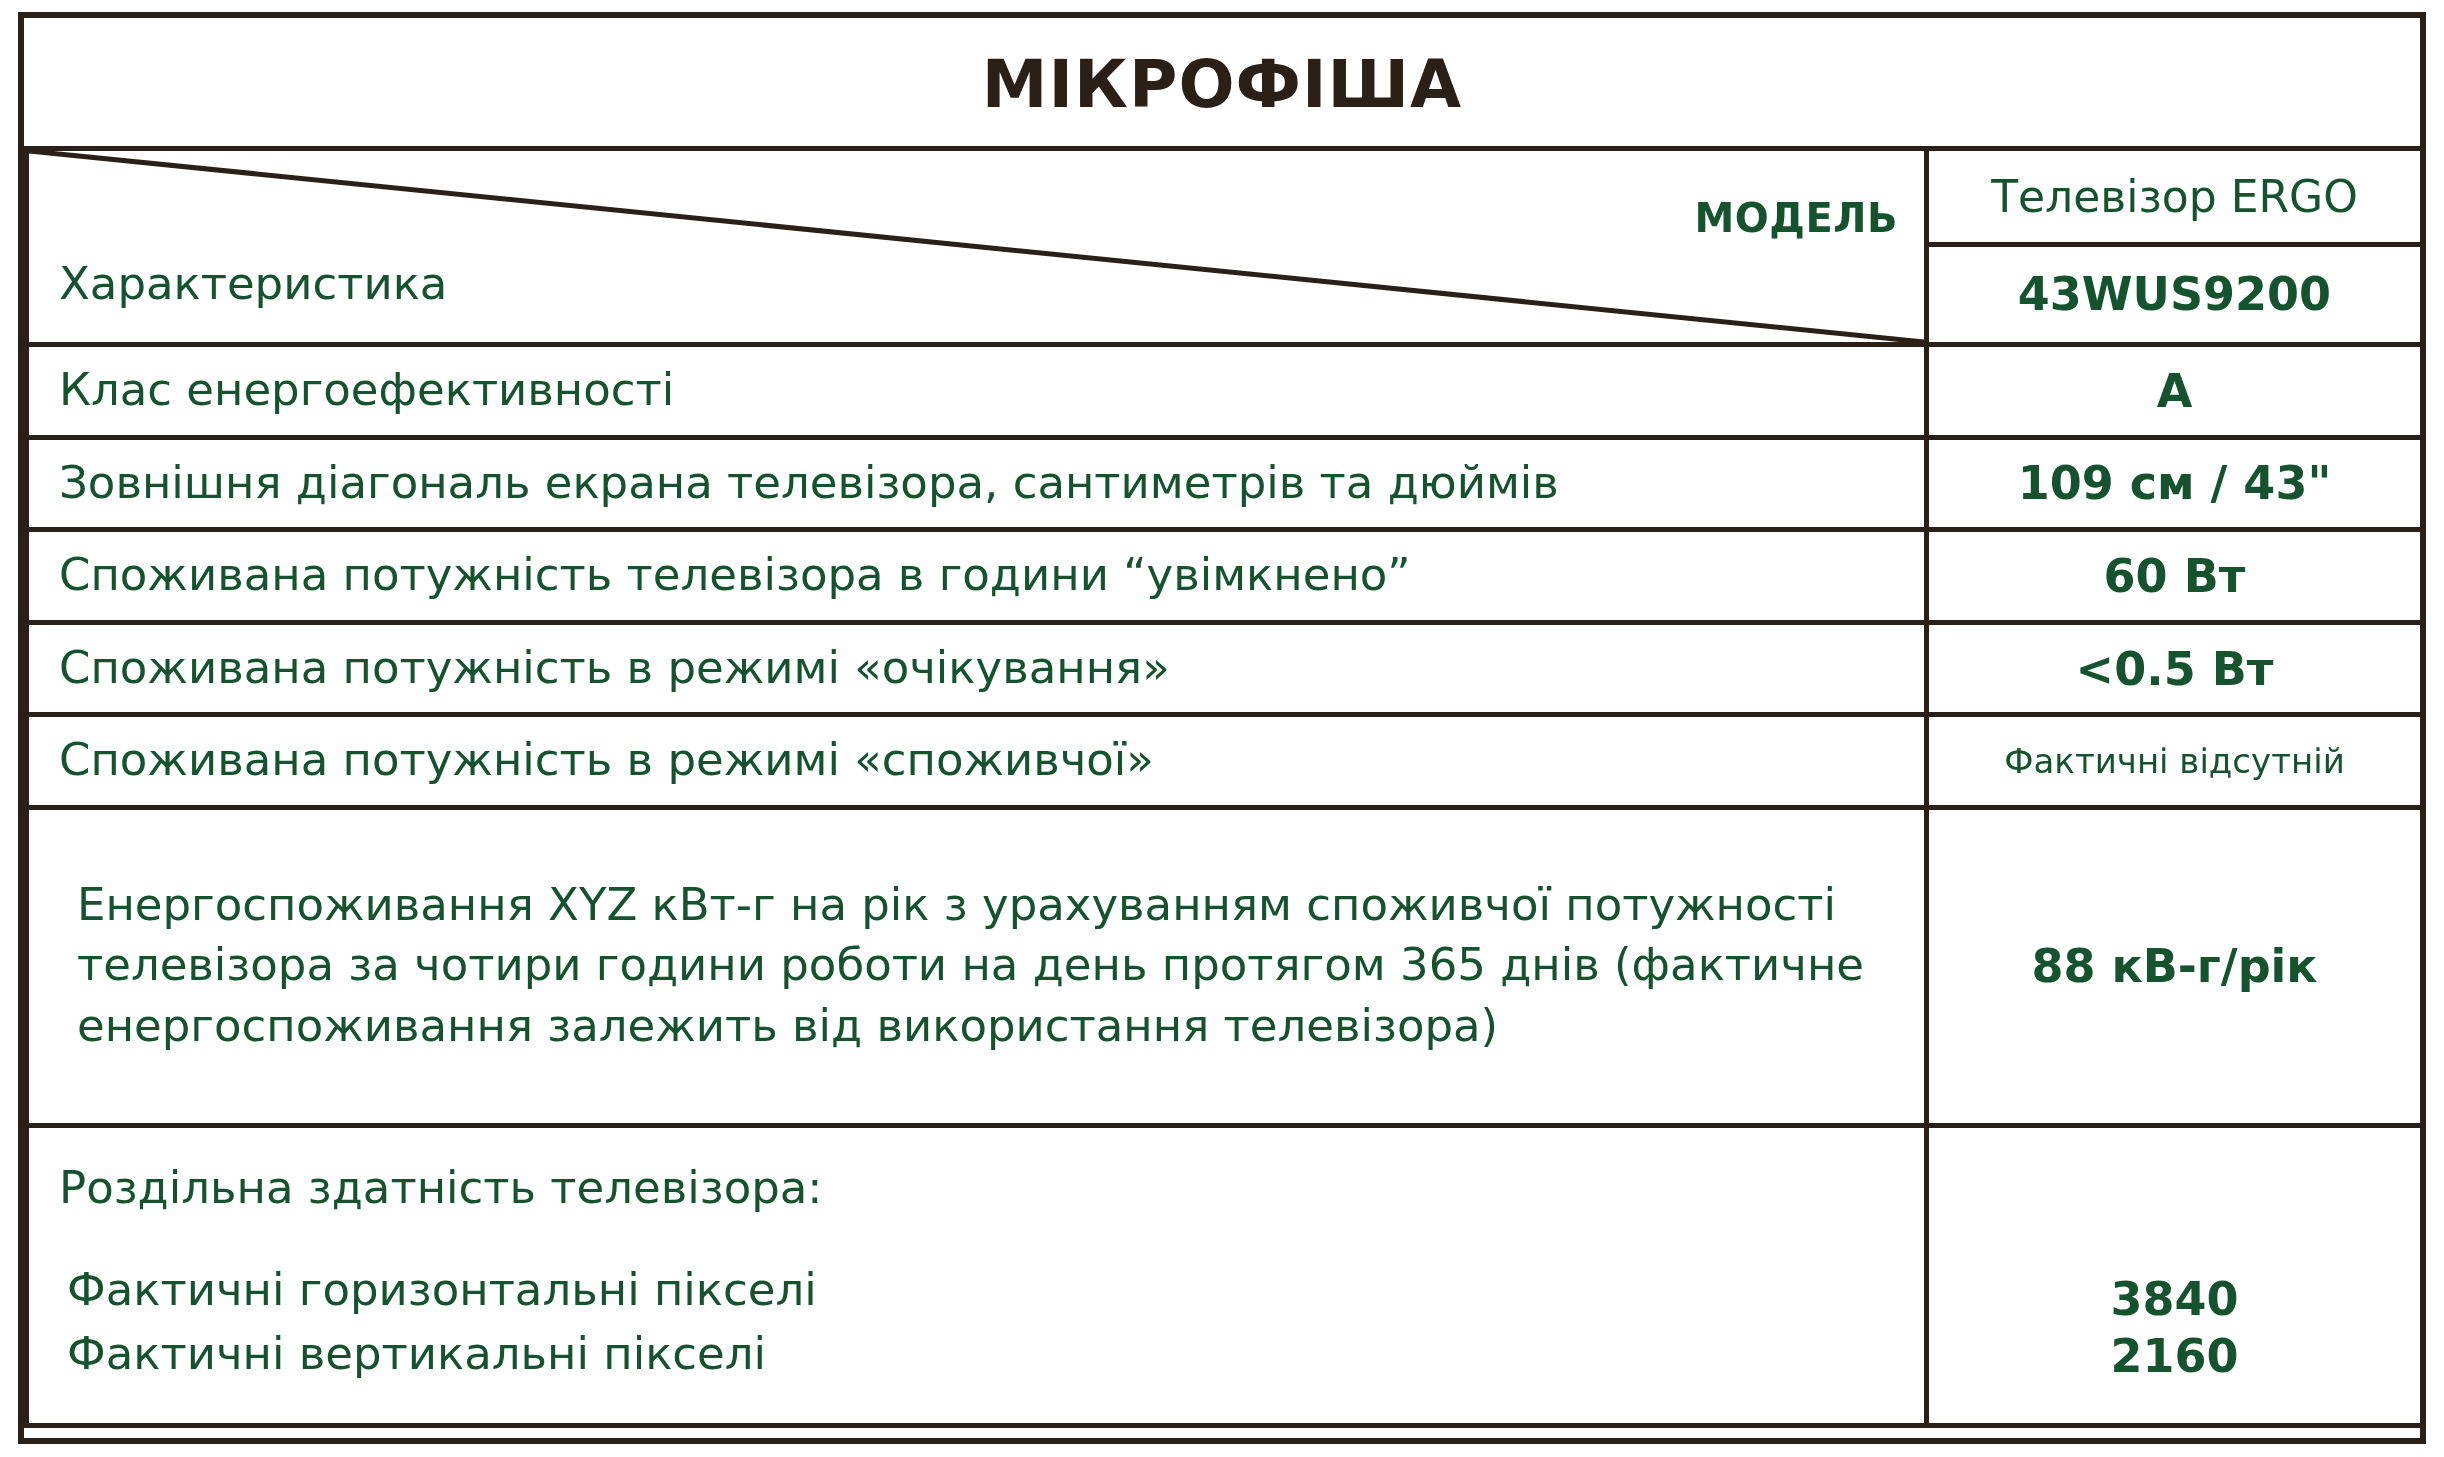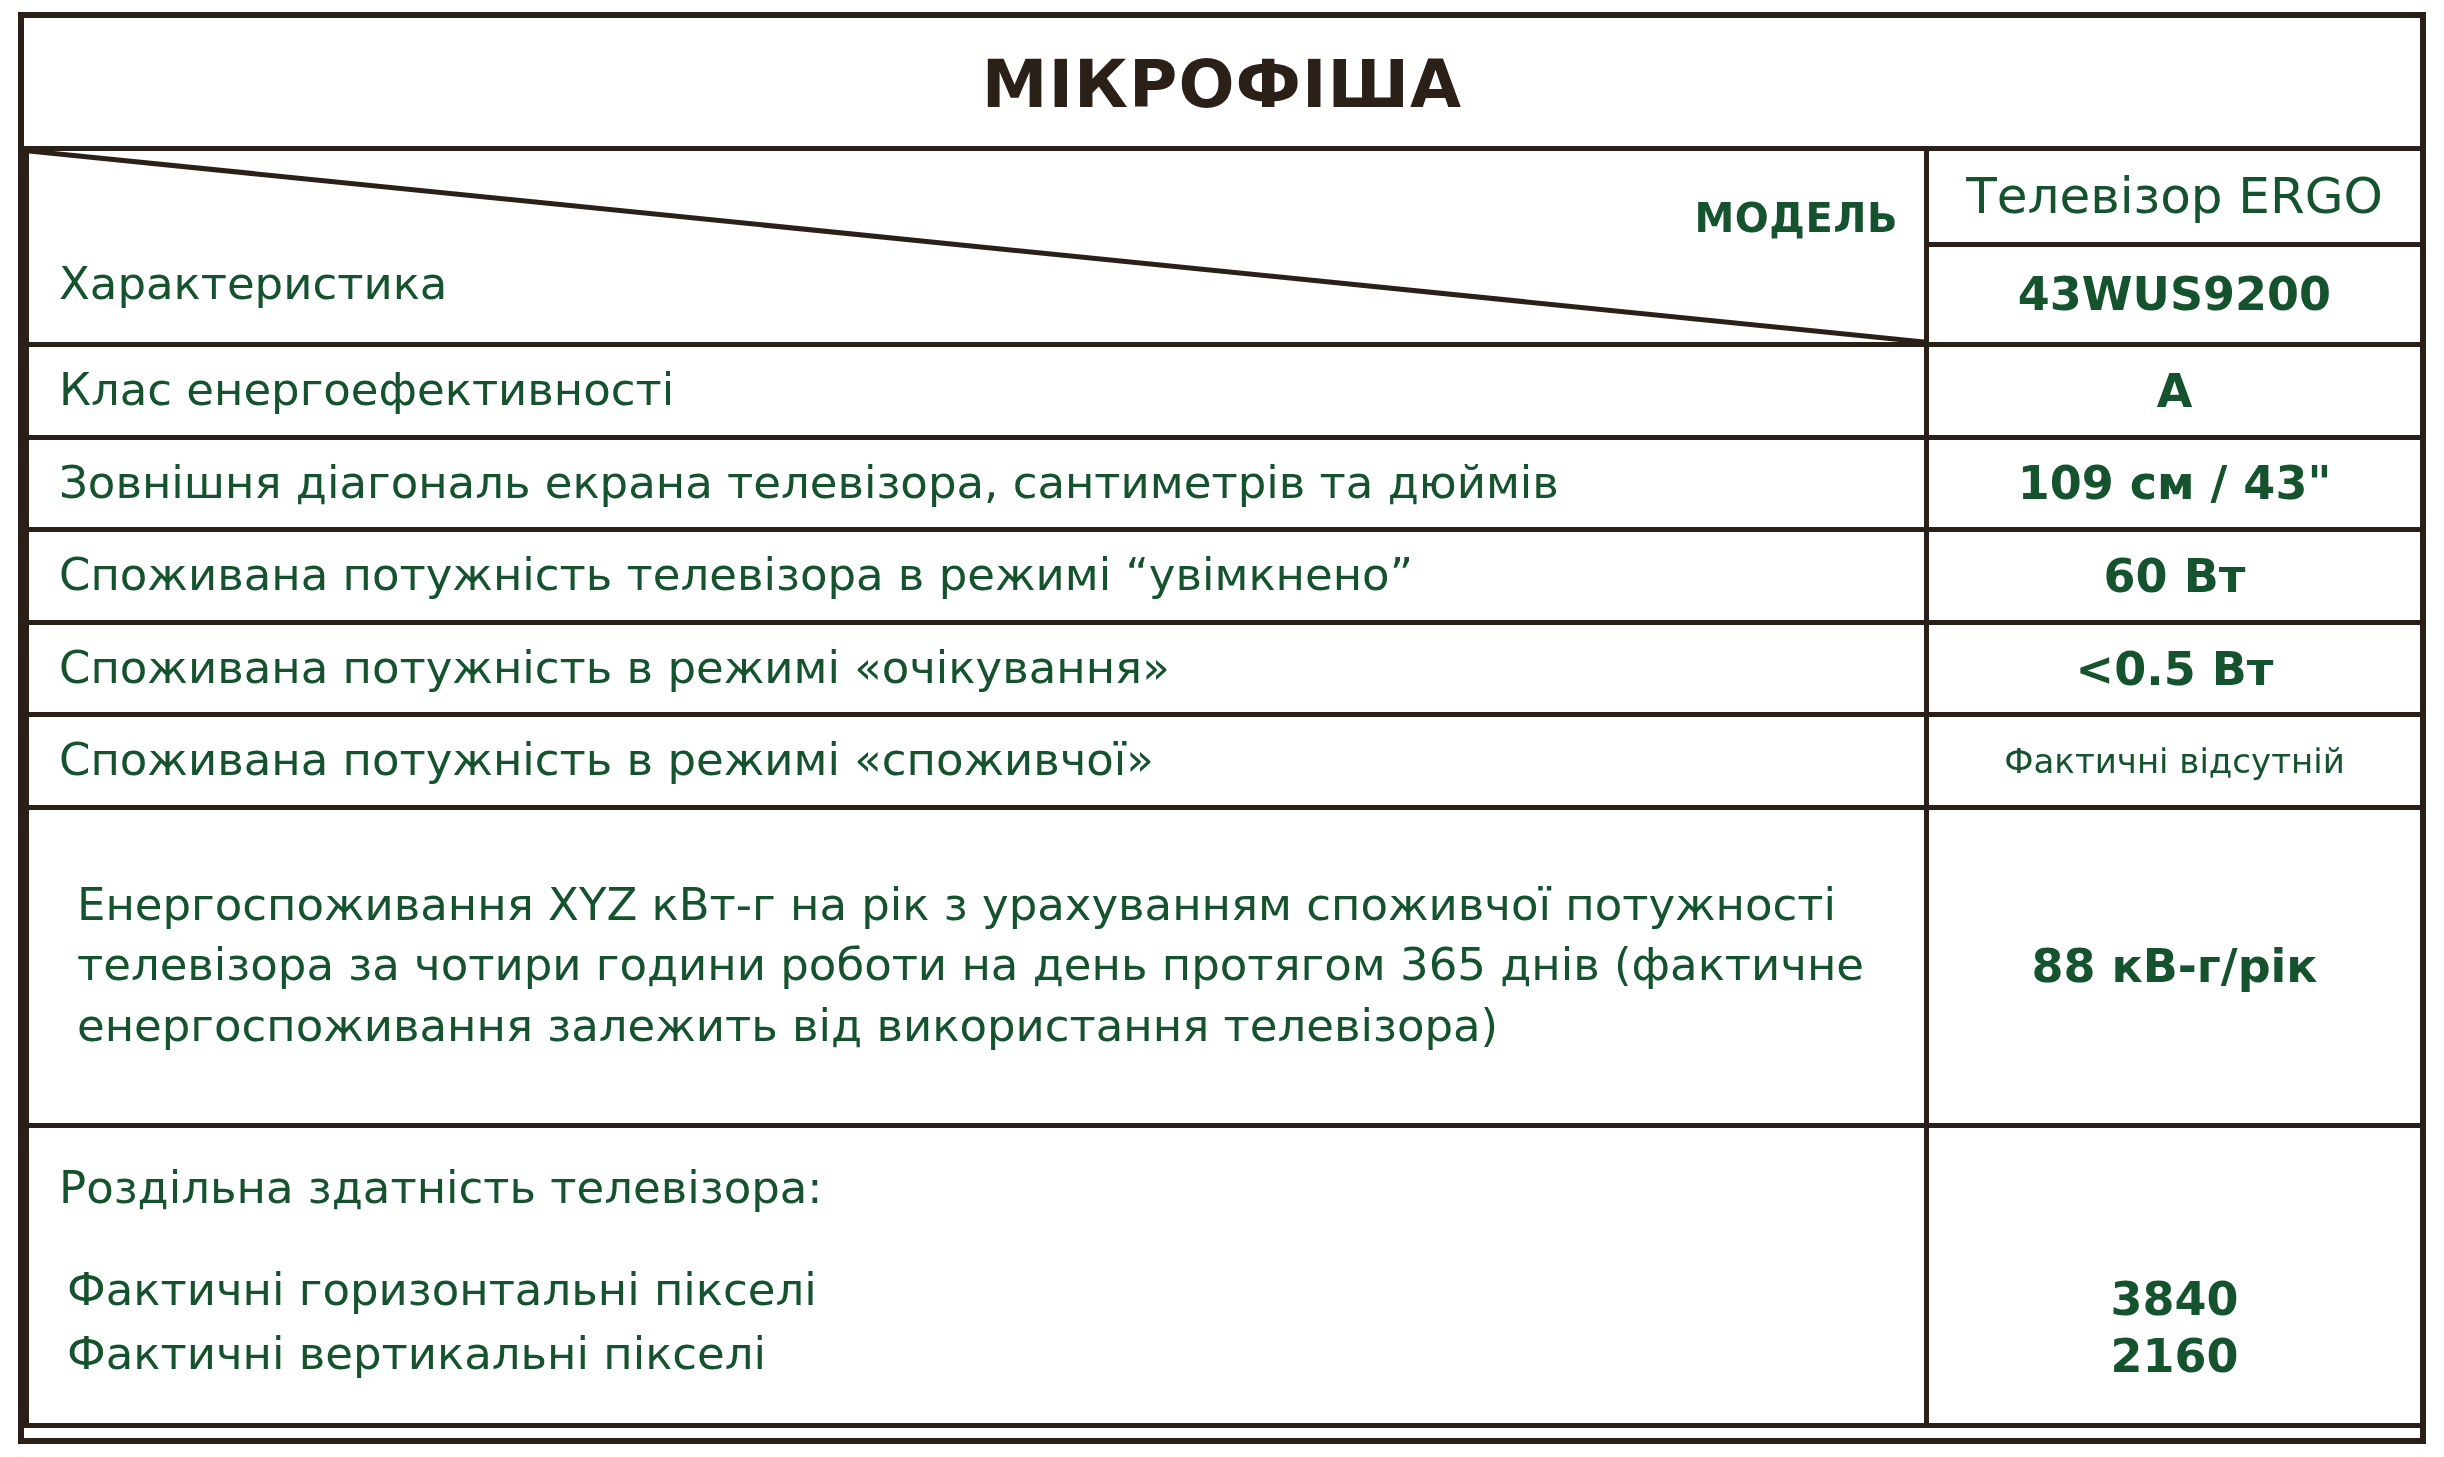--- a/index.html
+++ b/index.html
@@ -105,21 +105,21 @@
   .hdr-right-inner {
     display: flex;
     flex-direction: column;
     height: 100%;
   }
   .hdr-brand {
     flex: 1 1 50%;
     display: flex;
     align-items: center;
     justify-content: center;
-    font-size: 50px;
+    font-size: 44px;
     font-weight: 400;
     border-bottom: 5px solid #2b2018;
     box-sizing: border-box;
   }
   .hdr-model-code {
     flex: 1 1 50%;
     display: flex;
     align-items: center;
     justify-content: center;
     font-size: 46px;
@@ -218,21 +218,21 @@
         <td class="label">Клас енергоефективності</td>
         <td class="value">A</td>
       </tr>
 
       <tr class="row-h-2">
         <td class="label">Зовнішня діагональ екрана телевізора, сантиметрів та дюймів</td>
         <td class="value">109 см / 43"</td>
       </tr>
 
       <tr class="row-h-3">
-        <td class="label">Споживана потужність телевізора в режимі “увімкнено”</td>
+        <td class="label">Споживана потужність телевізора в години “увімкнено”</td>
         <td class="value">60 Вт</td>
       </tr>
 
       <tr class="row-h-4">
         <td class="label">Споживана потужність в режимі «очікування»</td>
         <td class="value">&lt;0.5 Вт</td>
       </tr>
 
       <tr class="row-h-5">
         <td class="label">Споживана потужність в режимі «споживчої»</td>

